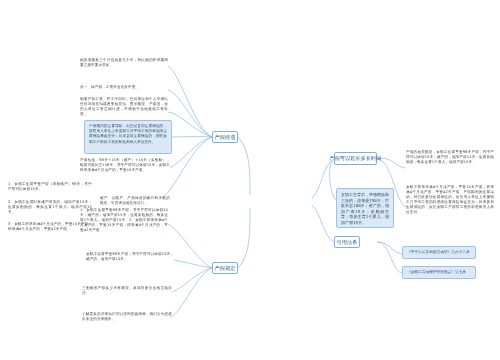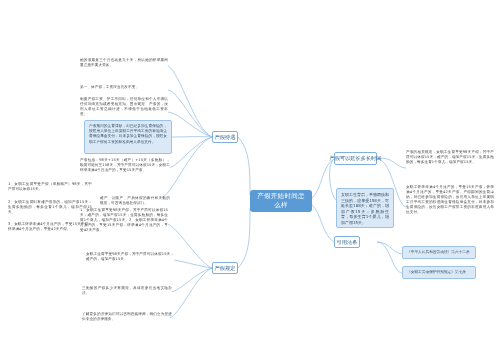--- a/index.html
+++ b/index.html
@@ -99,23 +99,20 @@
       <path d="M212 137 C 195 142, 182 162, 170 168"></path>
       <path d="M212 137 C 192 145, 175 190, 162 198"></path>
 
       <path d="M212 268 C 198 262, 180 230, 168 224"></path>
       <path d="M212 268 C 198 266, 186 262, 174 260"></path>
       <path d="M212 268 C 196 272, 184 288, 172 292"></path>
       <path d="M212 268 C 196 275, 182 312, 170 318"></path>
     </g>
   </svg>
 
-  <div class="node root" style="left:250px;top:190px;width:62px;height:22px;">
-    <span>产假开始时间怎么样</span>
-  </div>
 
   <div class="node branch" style="left:334px;top:152px;width:43px;height:13px;">
     <span>产假可以延长多长时间</span>
   </div>
   <div class="node leafbox" style="left:336px;top:188px;width:58px;height:40px;">
     <span>女职工生育后，单独两孩和三孩的，应享受158天，可延长至188天；难产的，增加产假15天；多胞胎生育，每多生育1个婴儿，增加产假15天。</span>
   </div>
   <div class="node leaf" style="left:406px;top:150px;width:88px;">
     <span>产假的相关规定，女职工生育享受98天产假，其中产前可以休假15天；难产的，增加产假15天；生育多胞胎的，每多生育1个婴儿，增加产假15天。</span>
   </div>

